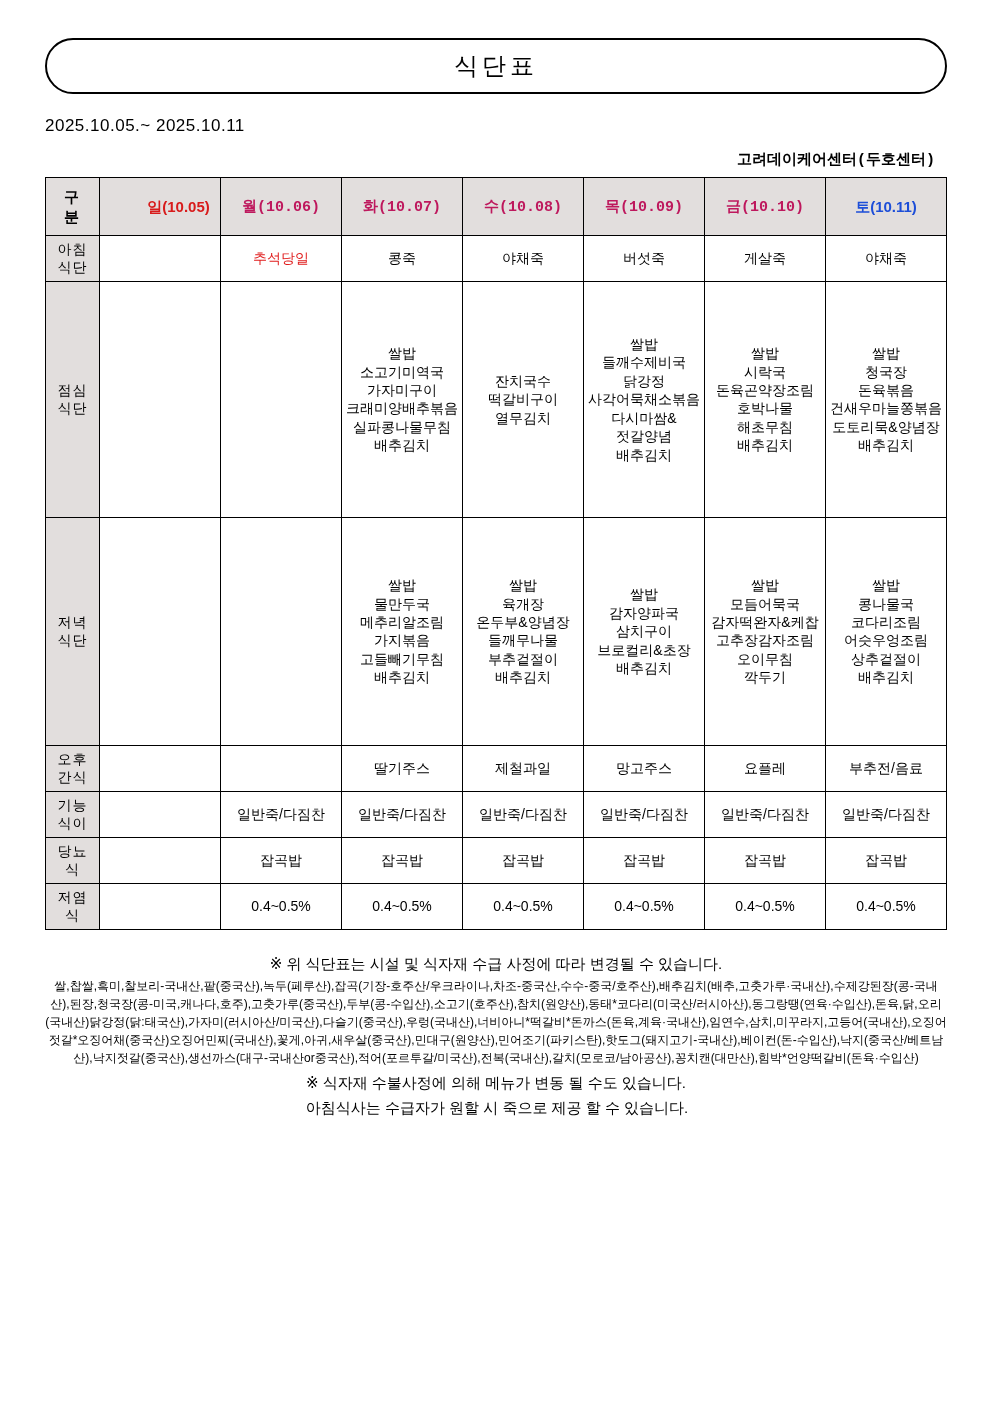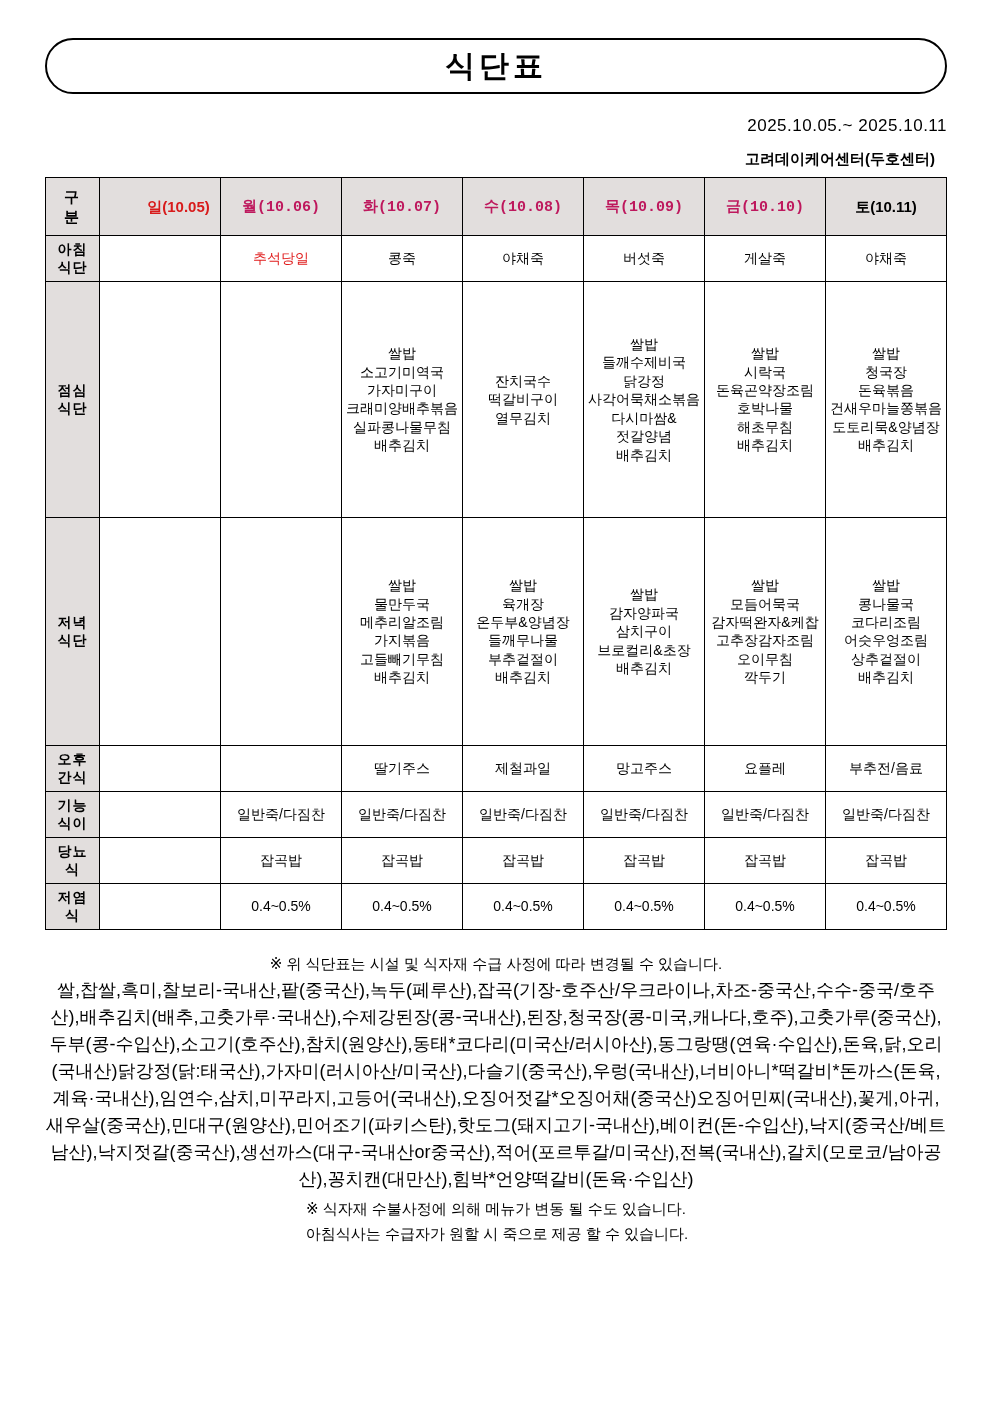--- a/index.html
+++ b/index.html
@@ -24,36 +24,37 @@
   .title-box {
     border: 2px solid #000;
     border-radius: 40px;
     height: 56px;
     display: flex;
     align-items: center;
     justify-content: center;
     margin: 8px 0 0 0;
   }
   .title-box .title-text {
-    font-size: 30px;
-    font-weight: bold;
+    font-size: 24px;
+    font-weight: normal;
     letter-spacing: 4px;
   }
   .date-range {
-    text-align: right;
+    text-align: left;
     font-size: 17px;
     margin-top: 22px;
     letter-spacing: 0.5px;
   }
   .center-name {
     text-align: right;
     font-size: 15px;
     font-weight: bold;
     margin-top: 14px;
     padding-right: 12px;
+    font-family: Liberation Mono, monospace;
   }
   
   table.menu {
     border-collapse: collapse;
     width: 902px;
     margin-top: 8px;
     table-layout: fixed;
   }
   table.menu td, table.menu th {
     border: 1px solid #000;
@@ -70,48 +71,48 @@
     font-size: 15px;
     height: 58px;
   }
   th.col-gubun {
     width: 54px;
     font-size: 15px;
     letter-spacing: 2px;
   }
   td.rowhead {
     background: #e2dedd;
-    font-weight: bold;
+    font-weight: normal;
     font-size: 14px;
     width: 54px;
     letter-spacing: 1px;
   }
   .dow-sun { color: #d81b1b; margin-left: 37px; }
-  .dow-sat { color: #000000; }
+  .dow-sat { color: #1d4ed8; }
   .dow-week { color: #be185d; font-family: Liberation Mono, monospace; }
   .holiday { color: #e01b1b; }
   .cell-lines span { display: block; }
   .r-breakfast td { height: 44px; }
   .r-lunch td { height: 236px; }
   .r-dinner td { height: 228px; }
   .r-snack td { height: 40px; }
   .r-func td { height: 40px; }
   .r-diabetic td { height: 40px; }
   .r-lowsalt td { height: 40px; }
   .rowhead-2line { line-height: 1.25; }
   
   .notes {
     margin-top: 22px;
     font-size: 15px;
     line-height: 1.55;
     text-align: center;
   }
   .notes .note-line { margin: 0 0 2px 0; }
   .origin-block {
-    font-size: 18px;
+    font-size: 12px;
     line-height: 1.5;
     margin: 2px 0 4px 0;
     word-break: break-all;
   }
   .notes .indent { padding-left: 2px; }
 </style>
 </head>
 <body>
 
 <div class="page">

